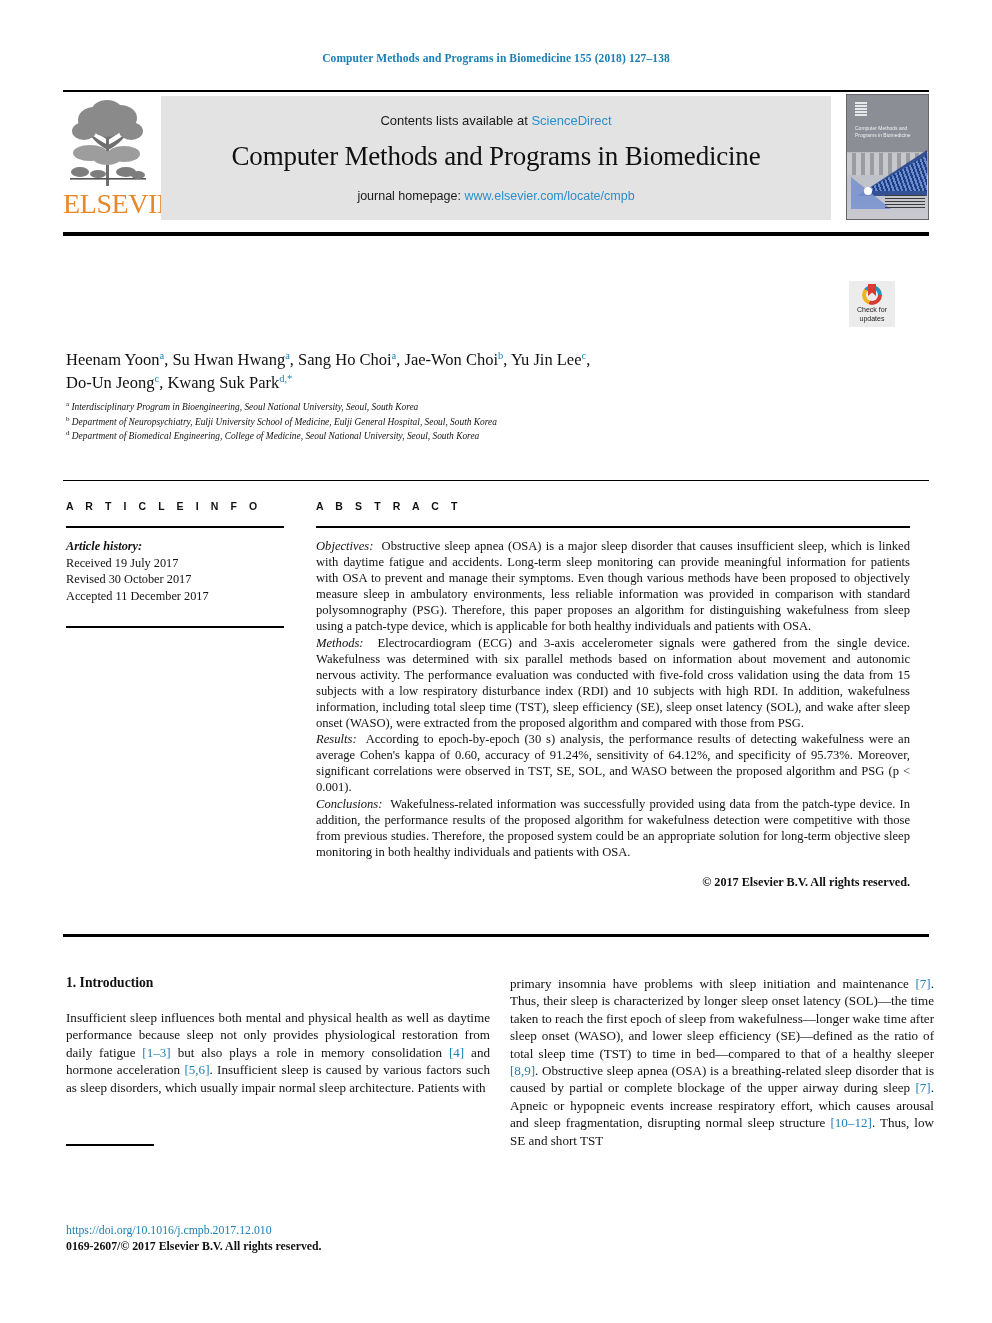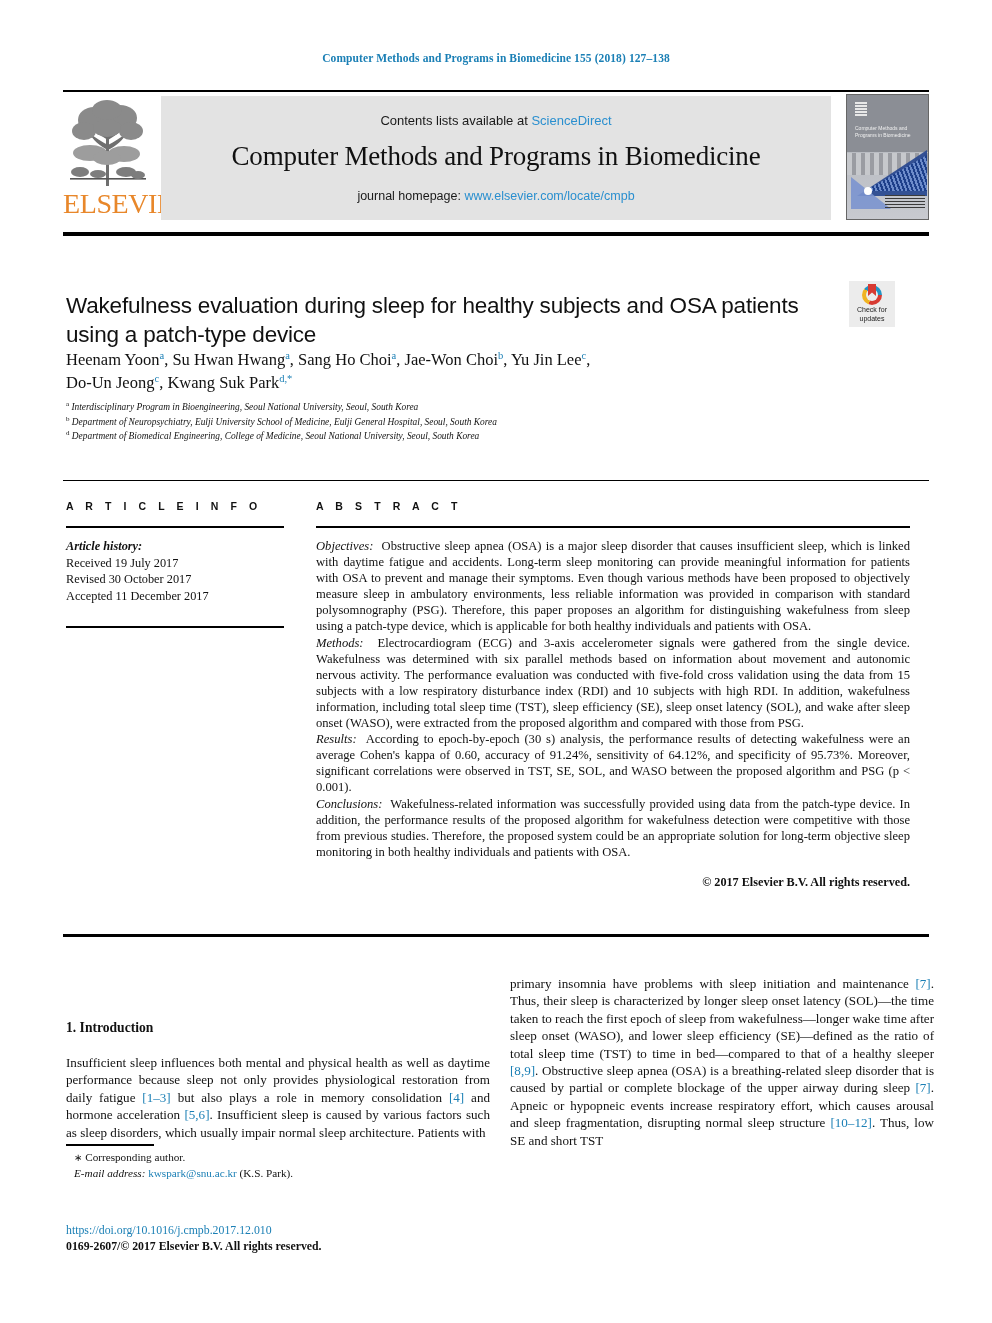--- a/index.html
+++ b/index.html
@@ -339,21 +339,20 @@
     position: absolute;
     left: 510px; top: 975px;
     width: 424px;
   }
   .sec-title {
     font-family: "Liberation Serif", serif;
     font-size: 13.6px;
     font-weight: bold;
     color: #111;
     margin-bottom: 18px;
-    margin-top: 45px;
   }
   .bodytext {
     font-family: "Liberation Serif", serif;
     font-size: 13.1px;
     line-height: 17.4px;
     text-align: justify;
     color: #111;
   }
   .ref { color: #1a7fb5; }
 
@@ -450,21 +449,20 @@
       <div class="cover-wedge"></div>
       <div class="cover-stripes"></div>
       <div class="cover-tri"></div>
       <div class="cover-dot"></div>
       <div class="cover-foot"></div>
     </div>
   </div>
 
   <div class="banner-rule-bottom"></div>
 
-  <h1 class="title">Wakefulness evaluation during sleep for healthy subjects and OSA patients using a patch-type device</h1>
 
   <div class="crossmark">
     <div class="cm-ring"></div>
     <div class="cm-flag"></div>
     <div class="cm-text">
       <span>Check for</span><br>
       <span>updates</span>
     </div>
   </div>
 
@@ -528,30 +526,19 @@
   <div class="col-left">
     <div class="sec-title">1. Introduction</div>
     <div class="bodytext ind">Insufficient sleep influences both mental and physical health as well as daytime performance because sleep not only provides physiological restoration from daily fatigue <span class="ref">[1–3]</span> but also plays a role in memory consolidation <span class="ref">[4]</span> and hormone acceleration <span class="ref">[5,6]</span>. Insufficient sleep is caused by various factors such as sleep disorders, which usually impair normal sleep architecture. Patients with</div>
   </div>
 
   <div class="col-right">
     <div class="bodytext">primary insomnia have problems with sleep initiation and maintenance <span class="ref">[7]</span>. Thus, their sleep is characterized by longer sleep onset latency (SOL)—the time taken to reach the first epoch of sleep from wakefulness—longer wake time after sleep onset (WASO), and lower sleep efficiency (SE)—defined as the ratio of total sleep time (TST) to time in bed—compared to that of a healthy sleeper <span class="ref">[8,9]</span>. Obstructive sleep apnea (OSA) is a breathing-related sleep disorder that is caused by partial or complete blockage of the upper airway during sleep <span class="ref">[7]</span>. Apneic or hypopneic events increase respiratory effort, which causes arousal and sleep fragmentation, disrupting normal sleep structure <span class="ref">[10–12]</span>. Thus, low SE and short TST</div>
   </div>
 
   <div class="foot-rule"></div>
-  <div class="footnote">
-    <div>
-      <span class="star">∗</span>
-      <span>Corresponding author.</span>
-    </div>
-    <div>
-      <span class="em-ital">E-mail address:</span>
-      <span class="mail">kwspark@snu.ac.kr</span>
-      <span>(K.S. Park).</span>
-    </div>
-  </div>
 
   <div class="doi-block">
     <div class="doi-link">https://doi.org/10.1016/j.cmpb.2017.12.010</div>
     <div class="issn">0169-2607/© 2017 Elsevier B.V. All rights reserved.</div>
   </div>
 
 </div>
 
 </body></html>

